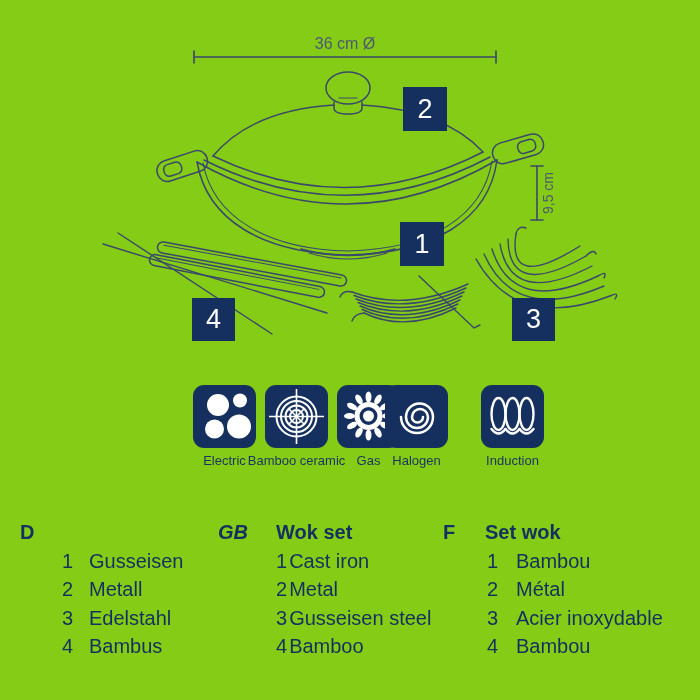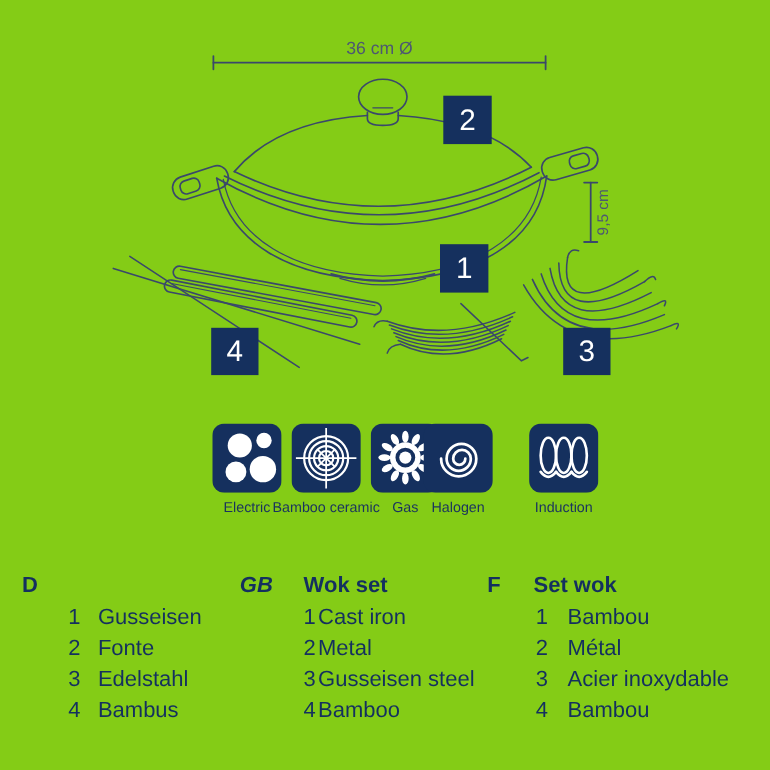--- a/index.html
+++ b/index.html
@@ -213,21 +213,21 @@
     <div class="lg-head">
       <span class="lg-lang">D</span>
     </div>
     <ul class="lg-items">
       <li class="lg-item">
           <span class="lg-num">1</span>
           <span>Gusseisen</span>
         </li>
       <li class="lg-item">
           <span class="lg-num">2</span>
-          <span>Fonte</span>
+          <span>Metall</span>
         </li>
       <li class="lg-item">
           <span class="lg-num">3</span>
           <span>Edelstahl</span>
         </li>
       <li class="lg-item">
           <span class="lg-num">4</span>
           <span>Bambus</span>
         </li>
     </ul>

